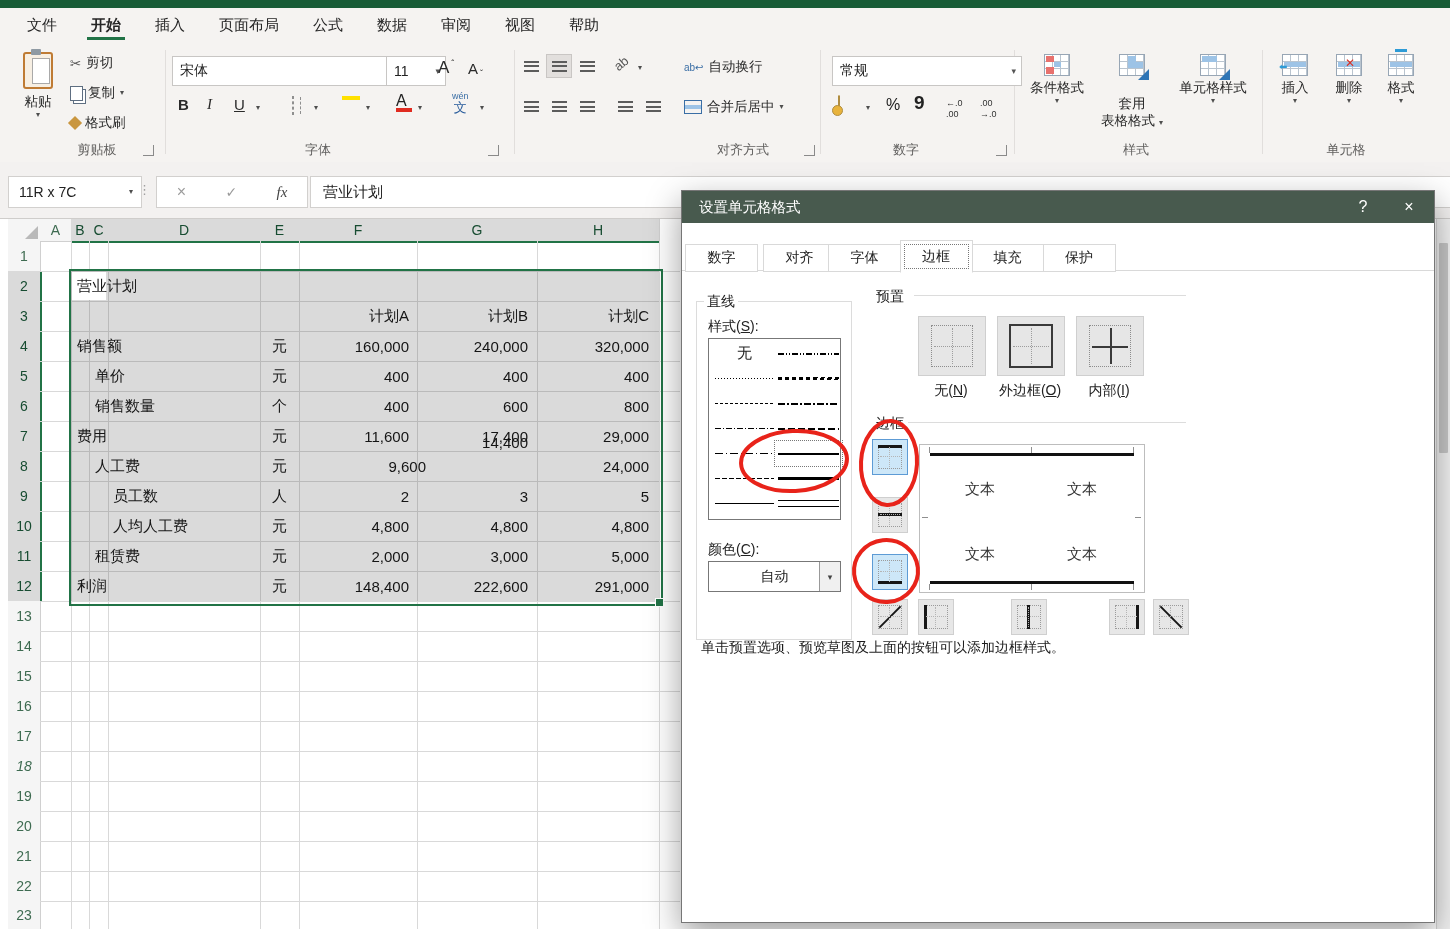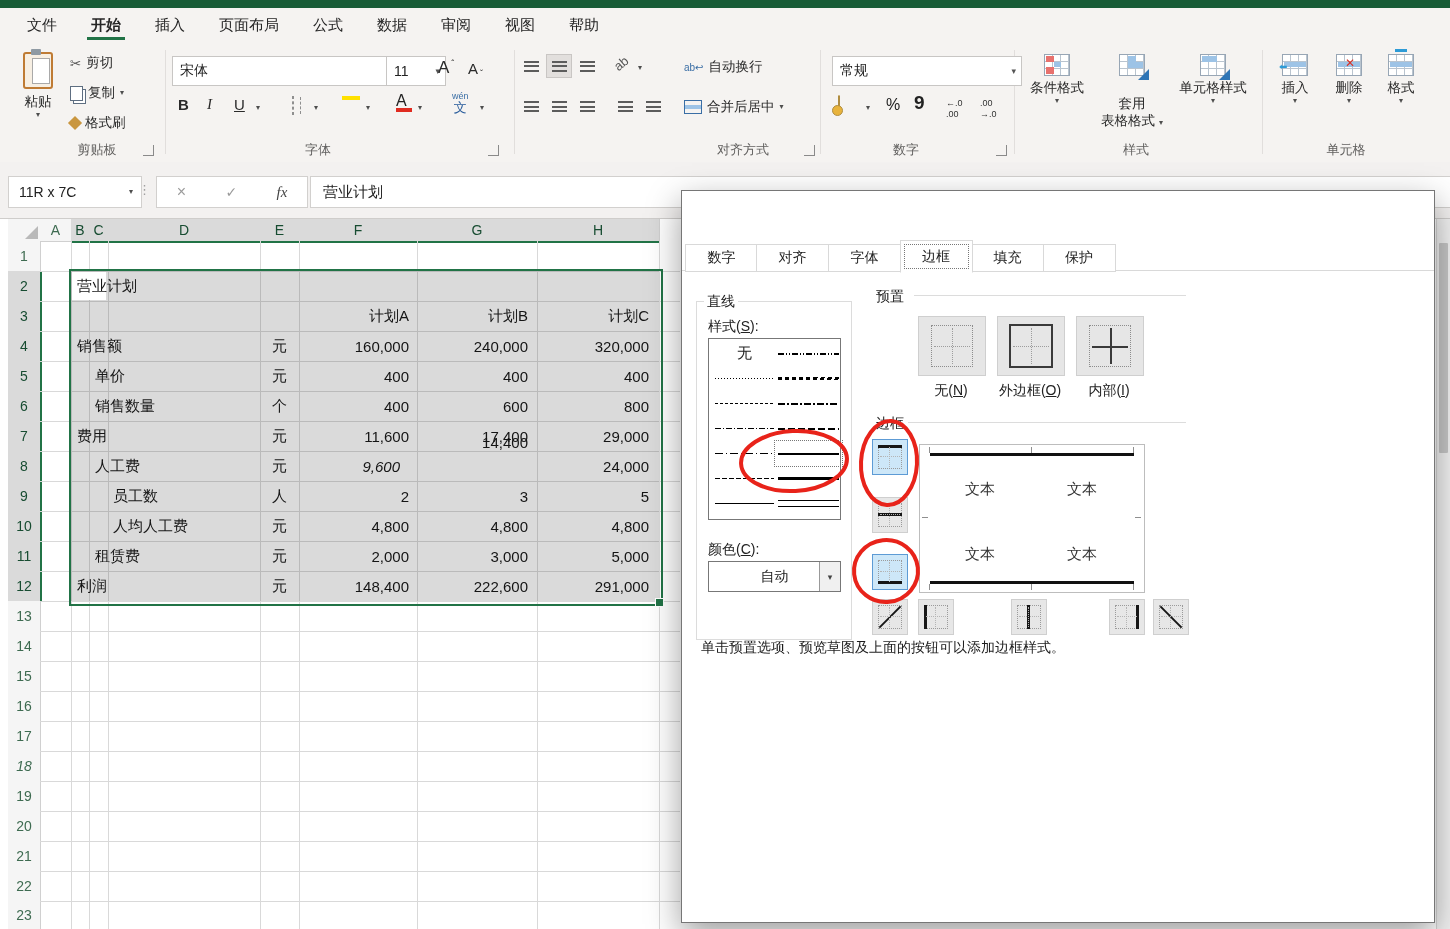--- a/index.html
+++ b/index.html
@@ -428,21 +428,21 @@
       <div class="ctext right" style="top: 391px; left: 297px; width: 112px;">400</div>
       <div class="ctext right" style="top: 391px; left: 416px; width: 112px;">600</div>
       <div class="ctext right" style="top: 391px; left: 537px; width: 112px;">800</div>
       <div class="ctext" style="top: 421px; left: 77px;">费用</div>
       <div class="ctext center" style="top: 421px; left: 260px; width: 39px;">元</div>
       <div class="ctext right" style="top: 421px; left: 297px; width: 112px;">11,600</div>
       <div class="ctext right" style="top: 421px; left: 416px; width: 112px;">17,400</div>
       <div class="ctext right" style="top: 421px; left: 537px; width: 112px;">29,000</div>
       <div class="ctext" style="top: 451px; left: 95px;">人工费</div>
       <div class="ctext center" style="top: 451px; left: 260px; width: 39px;">元</div>
-      <div class="ctext right" style="top: 451px; left: 288px; width: 112px; font-style: italic;">9,600</div>
+      <div class="ctext right" style="top: 451px; left: 314px; width: 112px;">9,600</div>
       <div class="ctext right" style="top: 427px; left: 416px; width: 112px;">14,400</div>
       <div class="ctext right" style="top: 451px; left: 537px; width: 112px;">24,000</div>
       <div class="ctext" style="top: 481px; left: 113px;">员工数</div>
       <div class="ctext center" style="top: 481px; left: 260px; width: 39px;">人</div>
       <div class="ctext right" style="top: 481px; left: 297px; width: 112px;">2</div>
       <div class="ctext right" style="top: 481px; left: 416px; width: 112px;">3</div>
       <div class="ctext right" style="top: 481px; left: 537px; width: 112px;">5</div>
       <div class="ctext" style="top: 511px; left: 113px;">人均人工费</div>
       <div class="ctext center" style="top: 511px; left: 260px; width: 39px;">元</div>
       <div class="ctext right" style="top: 511px; left: 297px; width: 112px;">4,800</div>
@@ -460,30 +460,33 @@
       <div class="ctext right" style="top: 571px; left: 537px; width: 112px;">291,000</div>
       <div class="selborder" style="left: 69px; top: 269px; width: 590px; height: 333px;"></div>
       <div class="handle" style="left: 655px; top: 598px;"></div>
     </div>
 
   <div class="scrollstrip">
     <div class="thumb" style="top:24px;height:210px"></div>
   </div>
 
   <div class="dialog" id="dlg">
+    <div class="dtitle">
+        <span>设置单元格格式</span>
+      </div>
     <div class="dsys" style="right:48px">
         <span>?</span>
       </div>
     <div class="dsys" style="right:2px">
         <span>×</span>
       </div>
     <div class="tabline"></div>
     <div id="dtabs">
         <div class="tab" style="left: 3px;">数字</div>
-        <div class="tab" style="left: 74px;">对齐</div>
+        <div class="tab" style="left: 81px;">对齐</div>
         <div class="tab" style="left: 146px;">字体</div>
         <div class="tab active" style="left: 217.5px;">边框</div>
         <div class="tab" style="left: 289px;">填充</div>
         <div class="tab" style="left: 360.5px;">保护</div>
       </div>
 
     <div class="gb" style="left:14px;top:110px;width:154px;height:337px"></div>
     <div class="gb-lab" style="left:22px;top:102px">直线</div>
     <div class="abs" style="left:26px;top:127px"><span>样式(</span><u>S</u><span>):</span></div>
     <div class="listbox" id="stylelist" style="left:26px;top:147px;width:131px;height:180px">

